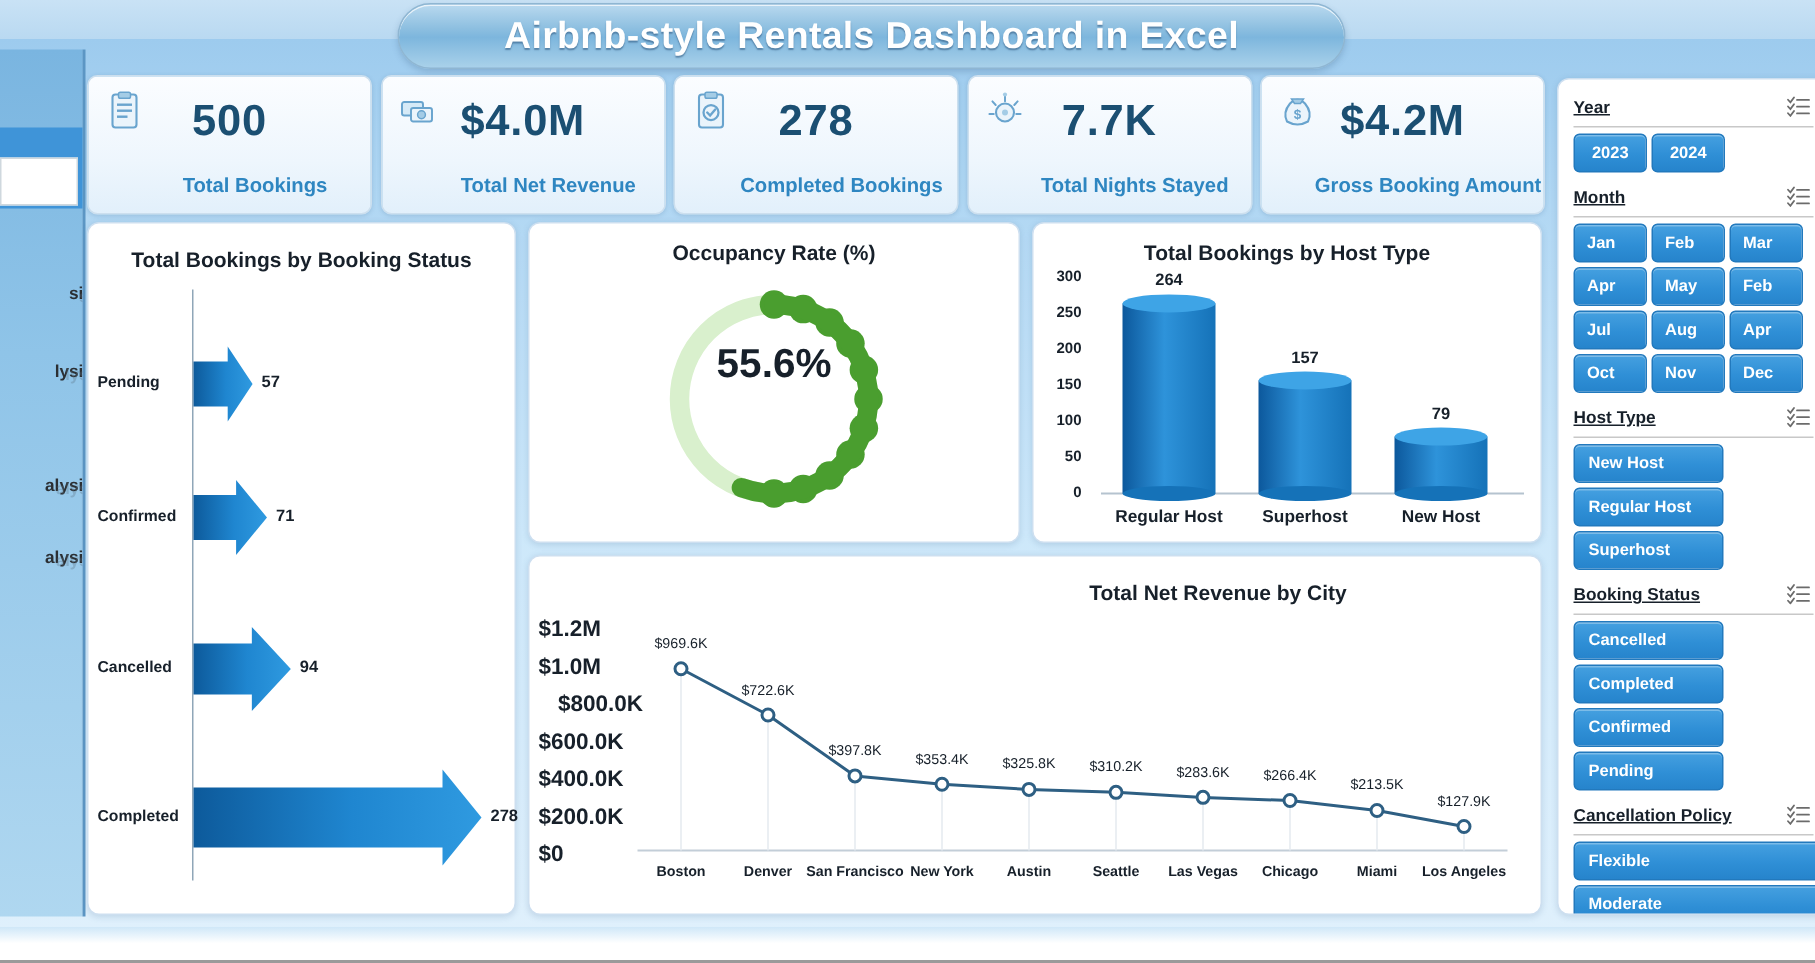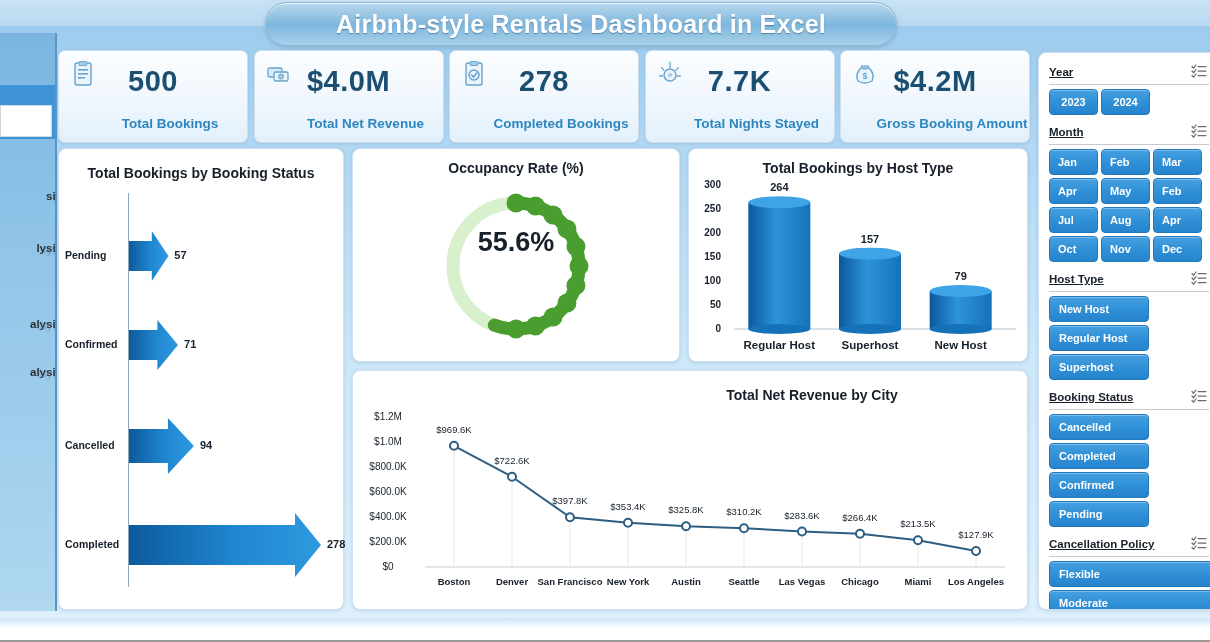--- a/index.html
+++ b/index.html
@@ -138,22 +138,22 @@
   }
   .bar-val {
     position: absolute; text-align: center;
     font-size: 11px; font-weight: bold; color: #17202a;
   }
 
   
   #p-rev { left: 352px; top: 370px; width: 676px; height: 240px; }
   #p-rev .panel-title { top: 16px; }
   .lc-ytick {
-    position: absolute; text-align: center; width: 58px;
-    font-size: 10px; font-weight: normal; color: #17202a;
+    position: absolute; text-align: left; width: 58px;
+    font-size: 15px; font-weight: bold; color: #17202a;
   }
   .lc-xtick {
     position: absolute; text-align: center; width: 72px;
     font-size: 9.5px; font-weight: bold; color: #17202a; line-height: 11px;
   }
   .lc-dlabel {
     position: absolute; text-align: center; width: 64px;
     font-size: 9.5px; font-weight: normal; color: #17202a;
   }
 
@@ -388,21 +388,21 @@
         <circle cx="449" cy="160.55" r="4" fill="#ffffff" stroke="#2e5f83" stroke-width="2"></circle>
         <circle cx="507" cy="162.7" r="4" fill="#ffffff" stroke="#2e5f83" stroke-width="2"></circle>
         <circle cx="565" cy="169.3125" r="4" fill="#ffffff" stroke="#2e5f83" stroke-width="2"></circle>
         <circle cx="623" cy="180.0125" r="4" fill="#ffffff" stroke="#2e5f83" stroke-width="2"></circle>
       </svg>
     <div id="rev-text">
         <div class="lc-ytick" style="left:6px;top:190px">$0</div>
         <div class="lc-ytick" style="left:6px;top:165px">$200.0K</div>
         <div class="lc-ytick" style="left:6px;top:140px">$400.0K</div>
         <div class="lc-ytick" style="left:6px;top:115px">$600.0K</div>
-        <div class="lc-ytick" style="left:6px;top:90px">$800.0K</div>
+        <div class="lc-ytick" style="left:19px;top:90px">$800.0K</div>
         <div class="lc-ytick" style="left:6px;top:65px">$1.0M</div>
         <div class="lc-ytick" style="left:6px;top:40px">$1.2M</div>
         <div class="lc-dlabel" style="left:69px;top:52.8px">$969.6K</div>
         <div class="lc-xtick" style="left:65px;top:205px">Boston</div>
         <div class="lc-dlabel" style="left:127px;top:83.67500000000001px">$722.6K</div>
         <div class="lc-xtick" style="left:123px;top:205px">Denver</div>
         <div class="lc-dlabel" style="left:185px;top:124.275px">$397.8K</div>
         <div class="lc-xtick" style="left:181px;top:205px">San Francisco</div>
         <div class="lc-dlabel" style="left:243px;top:129.825px">$353.4K</div>
         <div class="lc-xtick" style="left:239px;top:205px">New York</div>

